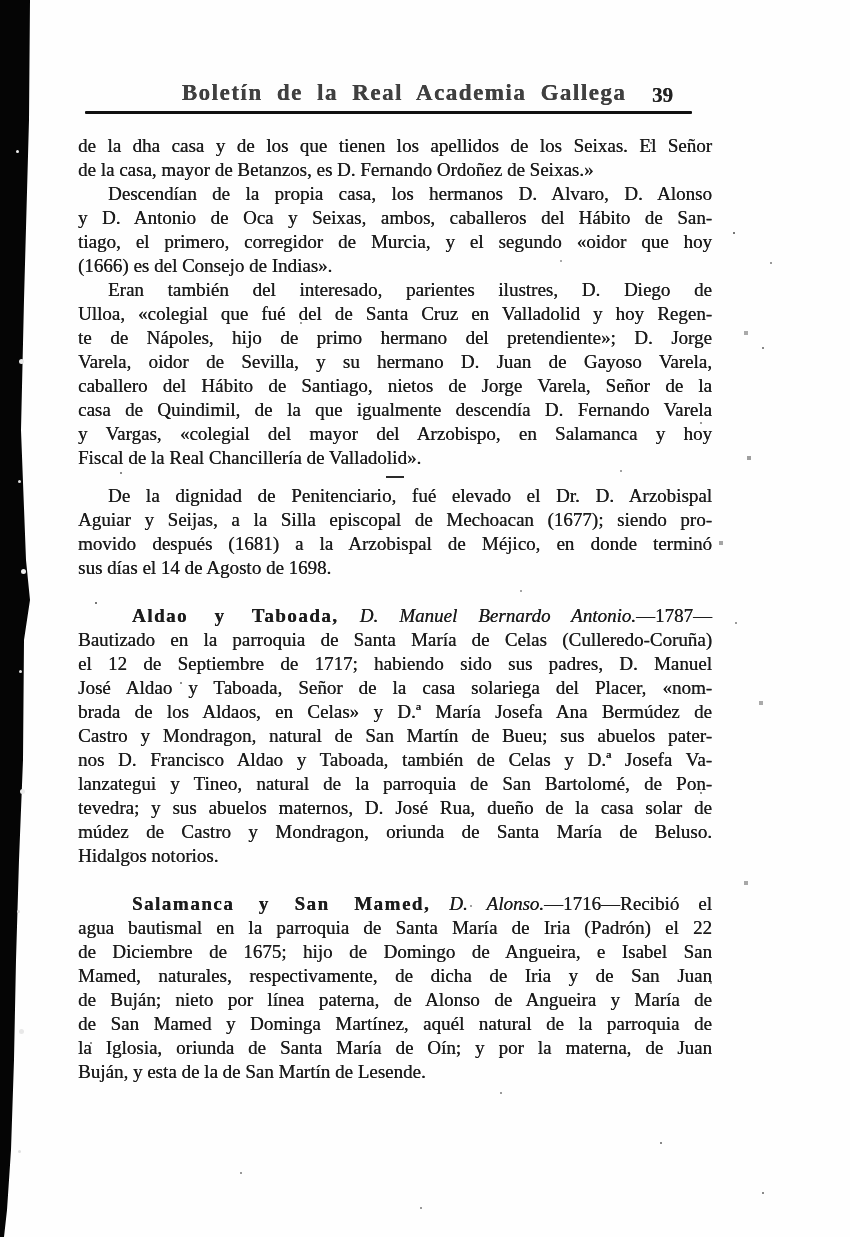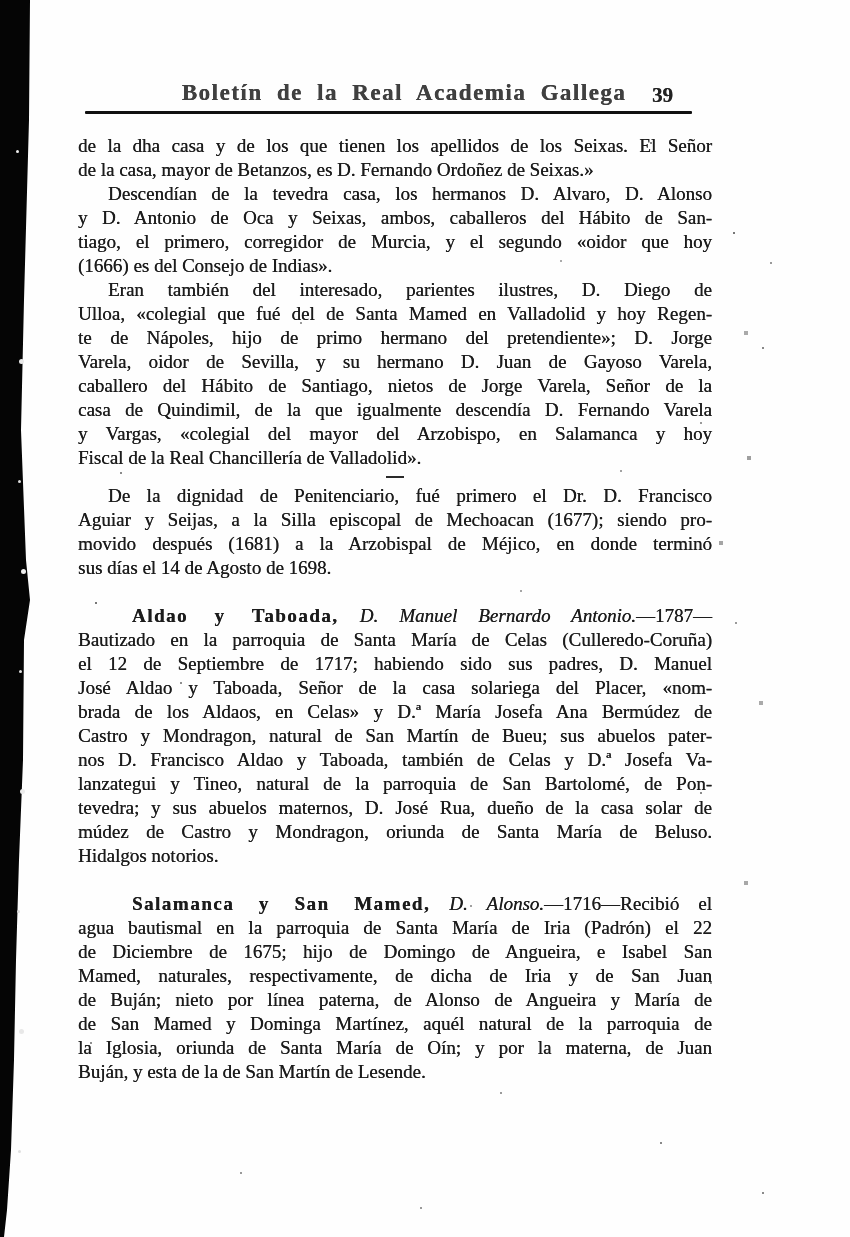--- a/index.html
+++ b/index.html
@@ -104,40 +104,40 @@
   <div class="page-number">39</div>
 
   <div class="header-rule"></div>
 
   <div class="text-block">
       <div class="para">
         <div class="line">de la dha casa y de los que tienen los apellidos de los Seixas. El Señor</div>
         <div class="line last">de la casa, mayor de Betanzos, es D. Fernando Ordoñez de Seixas.»</div>
       </div>
       <div class="para">
-        <div class="line indent">Descendían de la tevedra casa, los hermanos D. Alvaro, D. Alonso</div>
+        <div class="line indent">Descendían de la propia casa, los hermanos D. Alvaro, D. Alonso</div>
         <div class="line">y D. Antonio de Oca y Seixas, ambos, caballeros del Hábito de San-</div>
         <div class="line">tiago, el primero, corregidor de Murcia, y el segundo «oidor que hoy</div>
         <div class="line last">(1666) es del Consejo de Indias».</div>
       </div>
       <div class="para">
         <div class="line indent">Eran también del interesado, parientes ilustres, D. Diego de</div>
-        <div class="line">Ulloa, «colegial que fué del de Santa Mamed en Valladolid y hoy Regen-</div>
+        <div class="line">Ulloa, «colegial que fué del de Santa Cruz en Valladolid y hoy Regen-</div>
         <div class="line">te de Nápoles, hijo de primo hermano del pretendiente»; D. Jorge</div>
         <div class="line">Varela, oidor de Sevilla, y su hermano D. Juan de Gayoso Varela,</div>
         <div class="line">caballero del Hábito de Santiago, nietos de Jorge Varela, Señor de la</div>
         <div class="line">casa de Quindimil, de la que igualmente descendía D. Fernando Varela</div>
         <div class="line">y Vargas, «colegial del mayor del Arzobispo, en Salamanca y hoy</div>
         <div class="line last">Fiscal de la Real Chancillería de Valladolid».</div>
       </div>
       <div class="divider">
         <span class="divider-bar"></span>
       </div>
       <div class="para">
-        <div class="line indent">De la dignidad de Penitenciario, fué primero el Dr. D. Francisco</div>
+        <div class="line indent">De la dignidad de Penitenciario, fué elevado el Dr. D. Arzobispal</div>
         <div class="line">Aguiar y Seijas, a la Silla episcopal de Mechoacan (1677); siendo pro-</div>
         <div class="line">movido después (1681) a la Arzobispal de Méjico, en donde terminó</div>
         <div class="line last">sus días el 14 de Agosto de 1698.</div>
       </div>
       <div class="para entry">
         <div class="line indent"><span class="entry-heading">Aldao y Taboada,</span> <span class="entry-person">D. Manuel Bernardo Antonio.</span><span>—1787—</span></div>
         <div class="line">Bautizado en la parroquia de Santa María de Celas (Culleredo-Coruña)</div>
         <div class="line">el 12 de Septiembre de 1717; habiendo sido sus padres, D. Manuel</div>
         <div class="line">José Aldao y Taboada, Señor de la casa solariega del Placer, «nom-</div>
         <div class="line">brada de los Aldaos, en Celas» y D.ª María Josefa Ana Bermúdez de</div>

